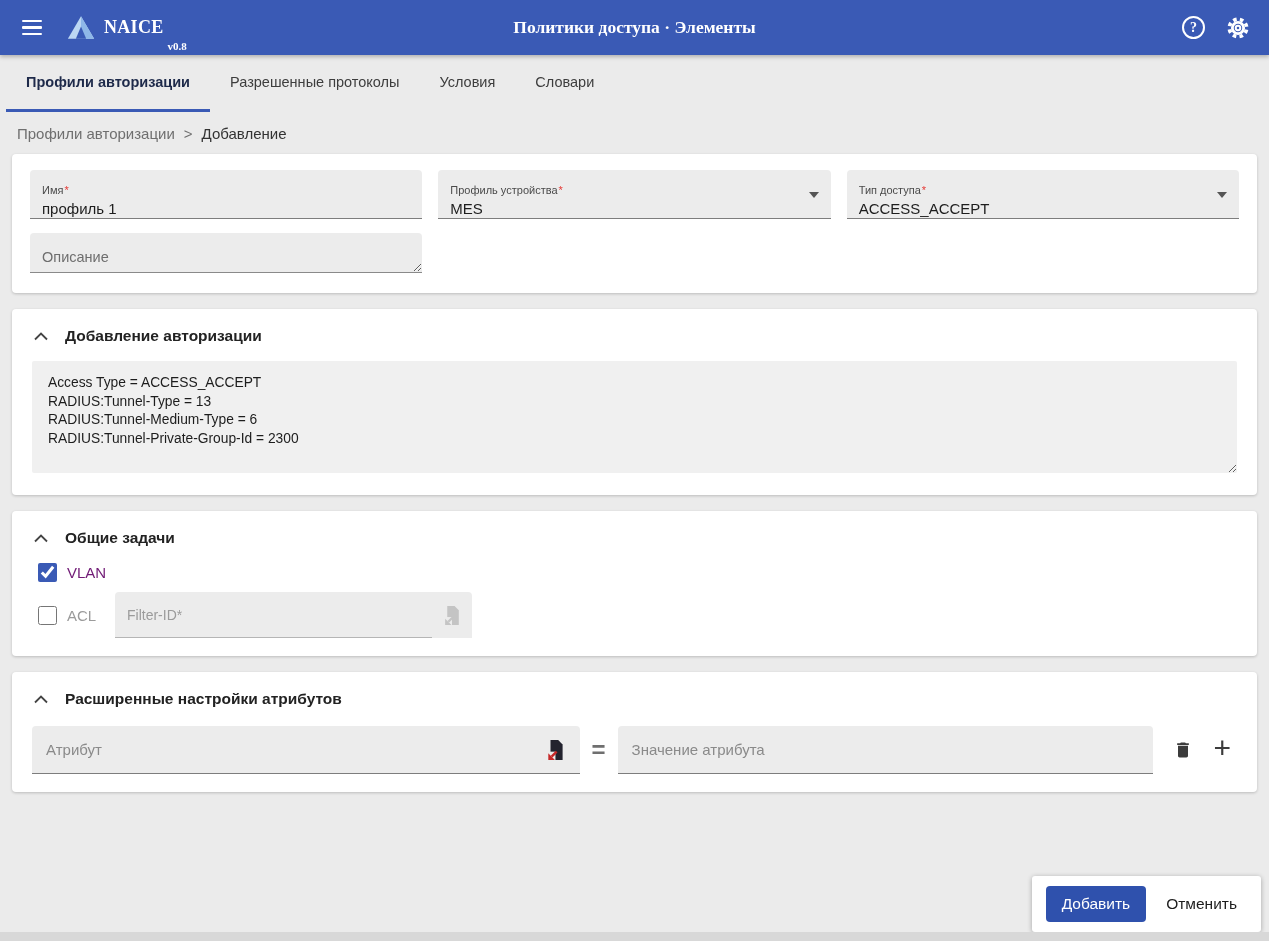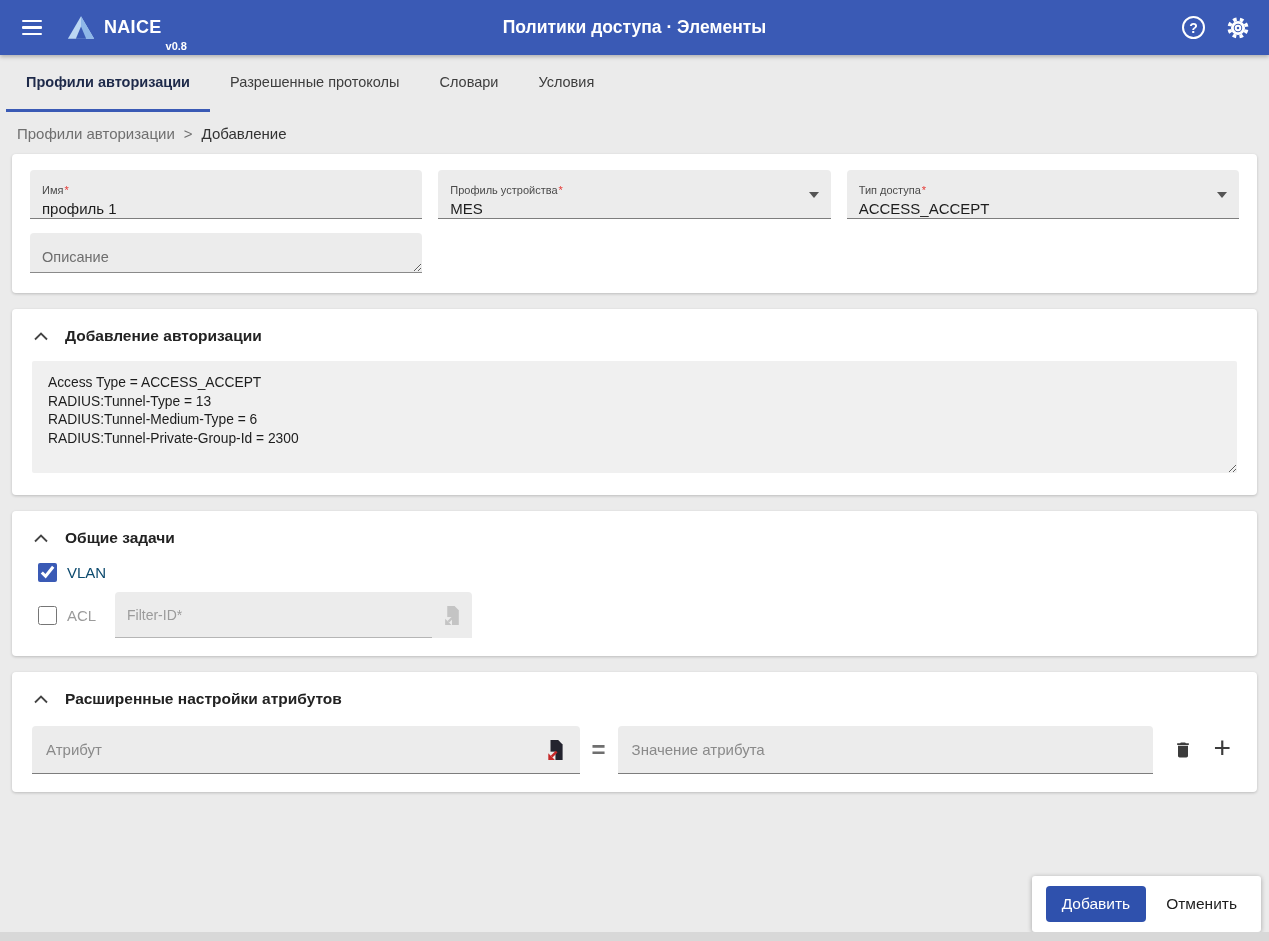--- a/index.html
+++ b/index.html
@@ -11,20 +11,21 @@
     position:relative;
     color:#1d1d1d;
   }
   button { border:none; background:none; cursor:pointer; font-family:inherit; }
 
   
   .header {
     height:55px; background:#3a5ab5; display:flex; align-items:center;
     padding:0 18px; position:relative; color:#fff;
     box-shadow:0 2px 4px rgba(0,0,0,.25);
+    font-family:Liberation Serif, serif;
   }
   .menu-btn { display:flex; flex-direction:column; gap:4px; padding:4px; }
   .menu-btn span { width:20px; height:2.4px; background:#fff; border-radius:1px; display:block; }
   .logo { margin-left:20px; display:flex; align-items:center; }
   .app-name { font-size:18px; font-weight:bold; margin-left:8px; letter-spacing:.3px; }
   .app-version { font-size:11px; font-weight:bold; margin-left:4px; align-self:flex-end; padding-bottom:3px; }
   .header-title {
     position:absolute; left:50%; transform:translateX(-50%);
     font-size:17.5px; font-weight:bold; white-space:nowrap;
   }
@@ -91,21 +92,21 @@
   .result-area {
     margin-top:16px; width:100%; height:112px; background:#f0f0f0; border:none;
     padding:13px 16px; font-size:13.8px; line-height:18.5px; color:#1d1d1d;
     font-family:inherit; outline:none; resize:both; border-radius:2px;
   }
 
   
   .task-row { display:flex; align-items:center; margin-top:16px; }
   .task-row.second { margin-top:10px; }
   .cb { width:19px; height:19px; accent-color:#3a5ab5; margin-left:6px; cursor:pointer; }
-  .task-label { font-size:15px; margin-left:10px; width:48px; color:#0c4a6e; }
+  .task-label { font-size:15px; margin-left:10px; width:48px; color:#701a75; }
   .task-label.disabled { color:#9b9b9b; }
   .task-field {
     background:#ececec; display:flex; align-items:stretch; height:50px;
     border-radius:4px 4px 0 0; width:365px;
   }
   .tf-core { flex:1; display:flex; align-items:center; border-bottom:1px solid #6e6e6e; padding:5px 0 0 12px; }
   .tf-col { flex:1; display:flex; flex-direction:column; }
   .clear-btn { font-size:21px; color:#333; width:34px; line-height:1; padding-bottom:4px; }
   .paste-btn { width:40px; display:flex; align-items:center; justify-content:center; }
   .task-field.acl { height:46px; width:357px; }
@@ -192,24 +193,24 @@
 </header>
 
 <nav class="tabs">
   <div class="tab active">
       <span>Профили авторизации</span>
     </div>
   <div class="tab">
       <span>Разрешенные протоколы</span>
     </div>
   <div class="tab">
+      <span>Условия</span>
+    </div>
+  <div class="tab">
       <span>Словари</span>
-    </div>
-  <div class="tab">
-      <span>Условия</span>
     </div>
 </nav>
 
 <div class="breadcrumb">
   <span class="bc-parent">Профили авторизации</span>
   <span class="bc-sep">&gt;</span>
   <span class="bc-current">Добавление</span>
 </div>
 
 <section class="card form-card">

